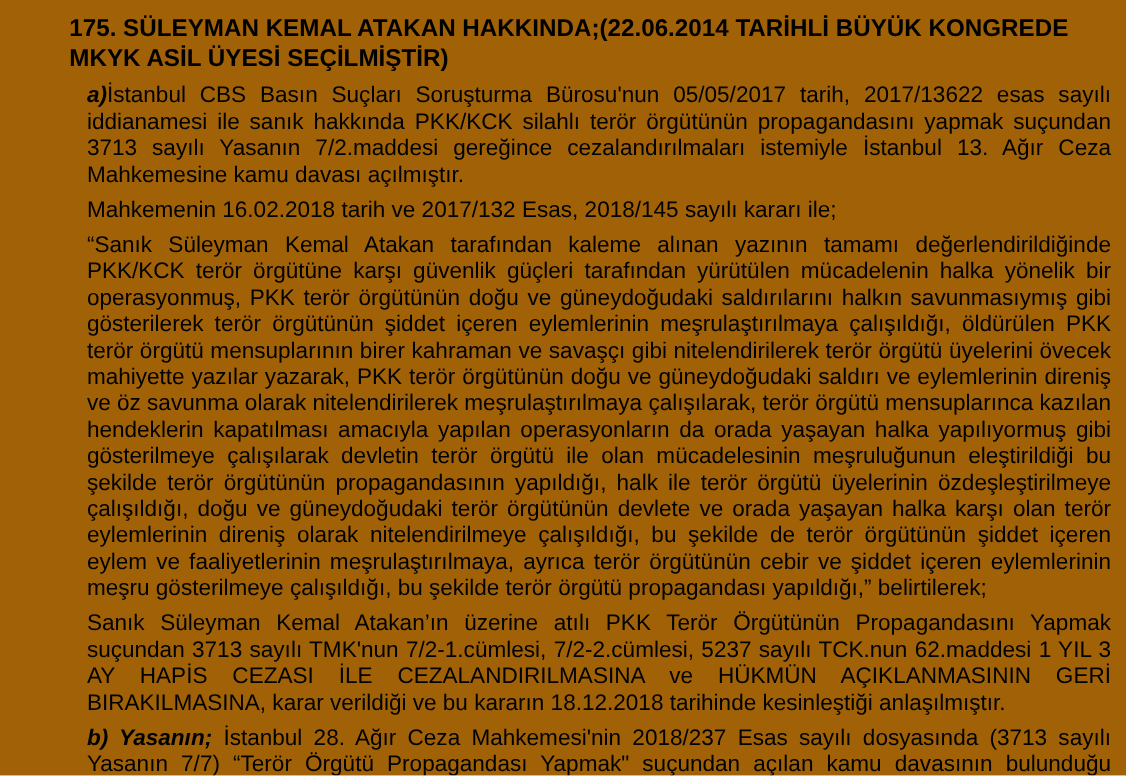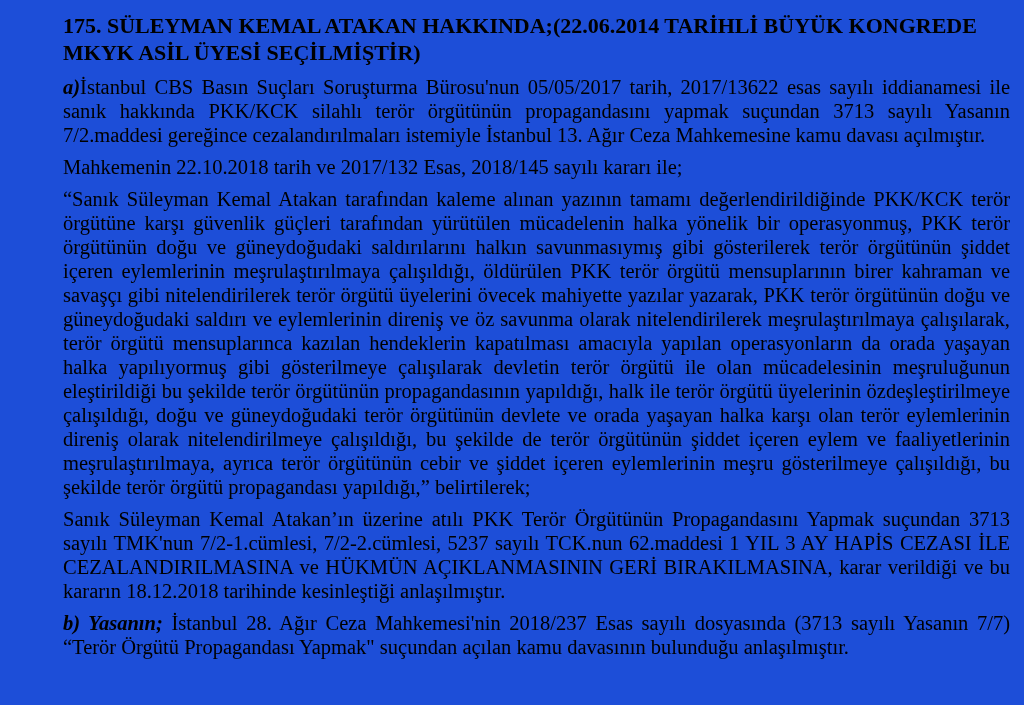--- a/index.html
+++ b/index.html
@@ -4,56 +4,56 @@
 <style>
   html, body {
     margin: 0;
     padding: 0;
     background: #ffffff;
   }
   .page {
     width: 1024px;
     height: 705px;
     box-sizing: border-box;
-    background: #1d4ed8;
+    background: #a16207;
     color: #000000;
-    font-family: Liberation Serif, serif;
+    font-family: Liberation Sans, sans-serif;
     padding: 12px 14px 0 63px;
     overflow: hidden;
   }
   .doc-heading {
     font-size: 22px;
     line-height: 27px;
     font-weight: bold;
     margin: 0 0 9px 0;
     text-align: left;
   }
   .doc-paragraph {
     font-size: 20.5px;
     line-height: 24px;
-    margin: 0 0 8px 0;
+    margin: 0 0 8px 16px;
     text-align: justify;
   }
   .paragraph-lead {
     font-weight: bold;
     font-style: italic;
   }
 </style>
 </head>
 <body>
 
 <div class="page">
 
   <h1 class="doc-heading">175. SÜLEYMAN KEMAL ATAKAN HAKKINDA;(22.06.2014 TARİHLİ BÜYÜK KONGREDE MKYK ASİL ÜYESİ SEÇİLMİŞTİR)</h1>
 
   <p class="doc-paragraph">
     <span class="paragraph-lead">a)</span><span>İstanbul CBS Basın Suçları Soruşturma Bürosu'nun 05/05/2017 tarih, 2017/13622 esas sayılı iddianamesi ile sanık hakkında PKK/KCK silahlı terör örgütünün propagandasını yapmak suçundan 3713 sayılı Yasanın 7/2.maddesi gereğince cezalandırılmaları istemiyle İstanbul 13. Ağır Ceza Mahkemesine kamu davası açılmıştır.</span>
   </p>
 
-  <p class="doc-paragraph">Mahkemenin 22.10.2018 tarih ve 2017/132 Esas, 2018/145 sayılı kararı ile;</p>
+  <p class="doc-paragraph">Mahkemenin 16.02.2018 tarih ve 2017/132 Esas, 2018/145 sayılı kararı ile;</p>
 
   <p class="doc-paragraph">“Sanık Süleyman Kemal Atakan tarafından kaleme alınan yazının tamamı değerlendirildiğinde PKK/KCK terör örgütüne karşı güvenlik güçleri tarafından yürütülen mücadelenin halka yönelik bir operasyonmuş, PKK terör örgütünün doğu ve güneydoğudaki saldırılarını halkın savunmasıymış gibi gösterilerek terör örgütünün şiddet içeren eylemlerinin meşrulaştırılmaya çalışıldığı, öldürülen PKK terör örgütü mensuplarının birer kahraman ve savaşçı gibi nitelendirilerek terör örgütü üyelerini övecek mahiyette yazılar yazarak, PKK terör örgütünün doğu ve güneydoğudaki saldırı ve eylemlerinin direniş ve öz savunma olarak nitelendirilerek meşrulaştırılmaya çalışılarak, terör örgütü mensuplarınca kazılan hendeklerin kapatılması amacıyla yapılan operasyonların da orada yaşayan halka yapılıyormuş gibi gösterilmeye çalışılarak devletin terör örgütü ile olan mücadelesinin meşruluğunun eleştirildiği bu şekilde terör örgütünün propagandasının yapıldığı, halk ile terör örgütü üyelerinin özdeşleştirilmeye çalışıldığı, doğu ve güneydoğudaki terör örgütünün devlete ve orada yaşayan halka karşı olan terör eylemlerinin direniş olarak nitelendirilmeye çalışıldığı, bu şekilde de terör örgütünün şiddet içeren eylem ve faaliyetlerinin meşrulaştırılmaya, ayrıca terör örgütünün cebir ve şiddet içeren eylemlerinin meşru gösterilmeye çalışıldığı, bu şekilde terör örgütü propagandası yapıldığı,” belirtilerek;</p>
 
   <p class="doc-paragraph">Sanık Süleyman Kemal Atakan’ın üzerine atılı PKK Terör Örgütünün Propagandasını Yapmak suçundan 3713 sayılı TMK'nun 7/2-1.cümlesi, 7/2-2.cümlesi, 5237 sayılı TCK.nun 62.maddesi 1 YIL 3 AY HAPİS CEZASI İLE CEZALANDIRILMASINA ve HÜKMÜN AÇIKLANMASININ GERİ BIRAKILMASINA, karar verildiği ve bu kararın 18.12.2018 tarihinde kesinleştiği anlaşılmıştır.</p>
 
   <p class="doc-paragraph">
     <span class="paragraph-lead">b) Yasanın; </span><span>İstanbul 28. Ağır Ceza Mahkemesi'nin 2018/237 Esas sayılı dosyasında (3713 sayılı Yasanın 7/7) “Terör Örgütü Propagandası Yapmak" suçundan açılan kamu davasının bulunduğu anlaşılmıştır.</span>
   </p>
 
 </div>

